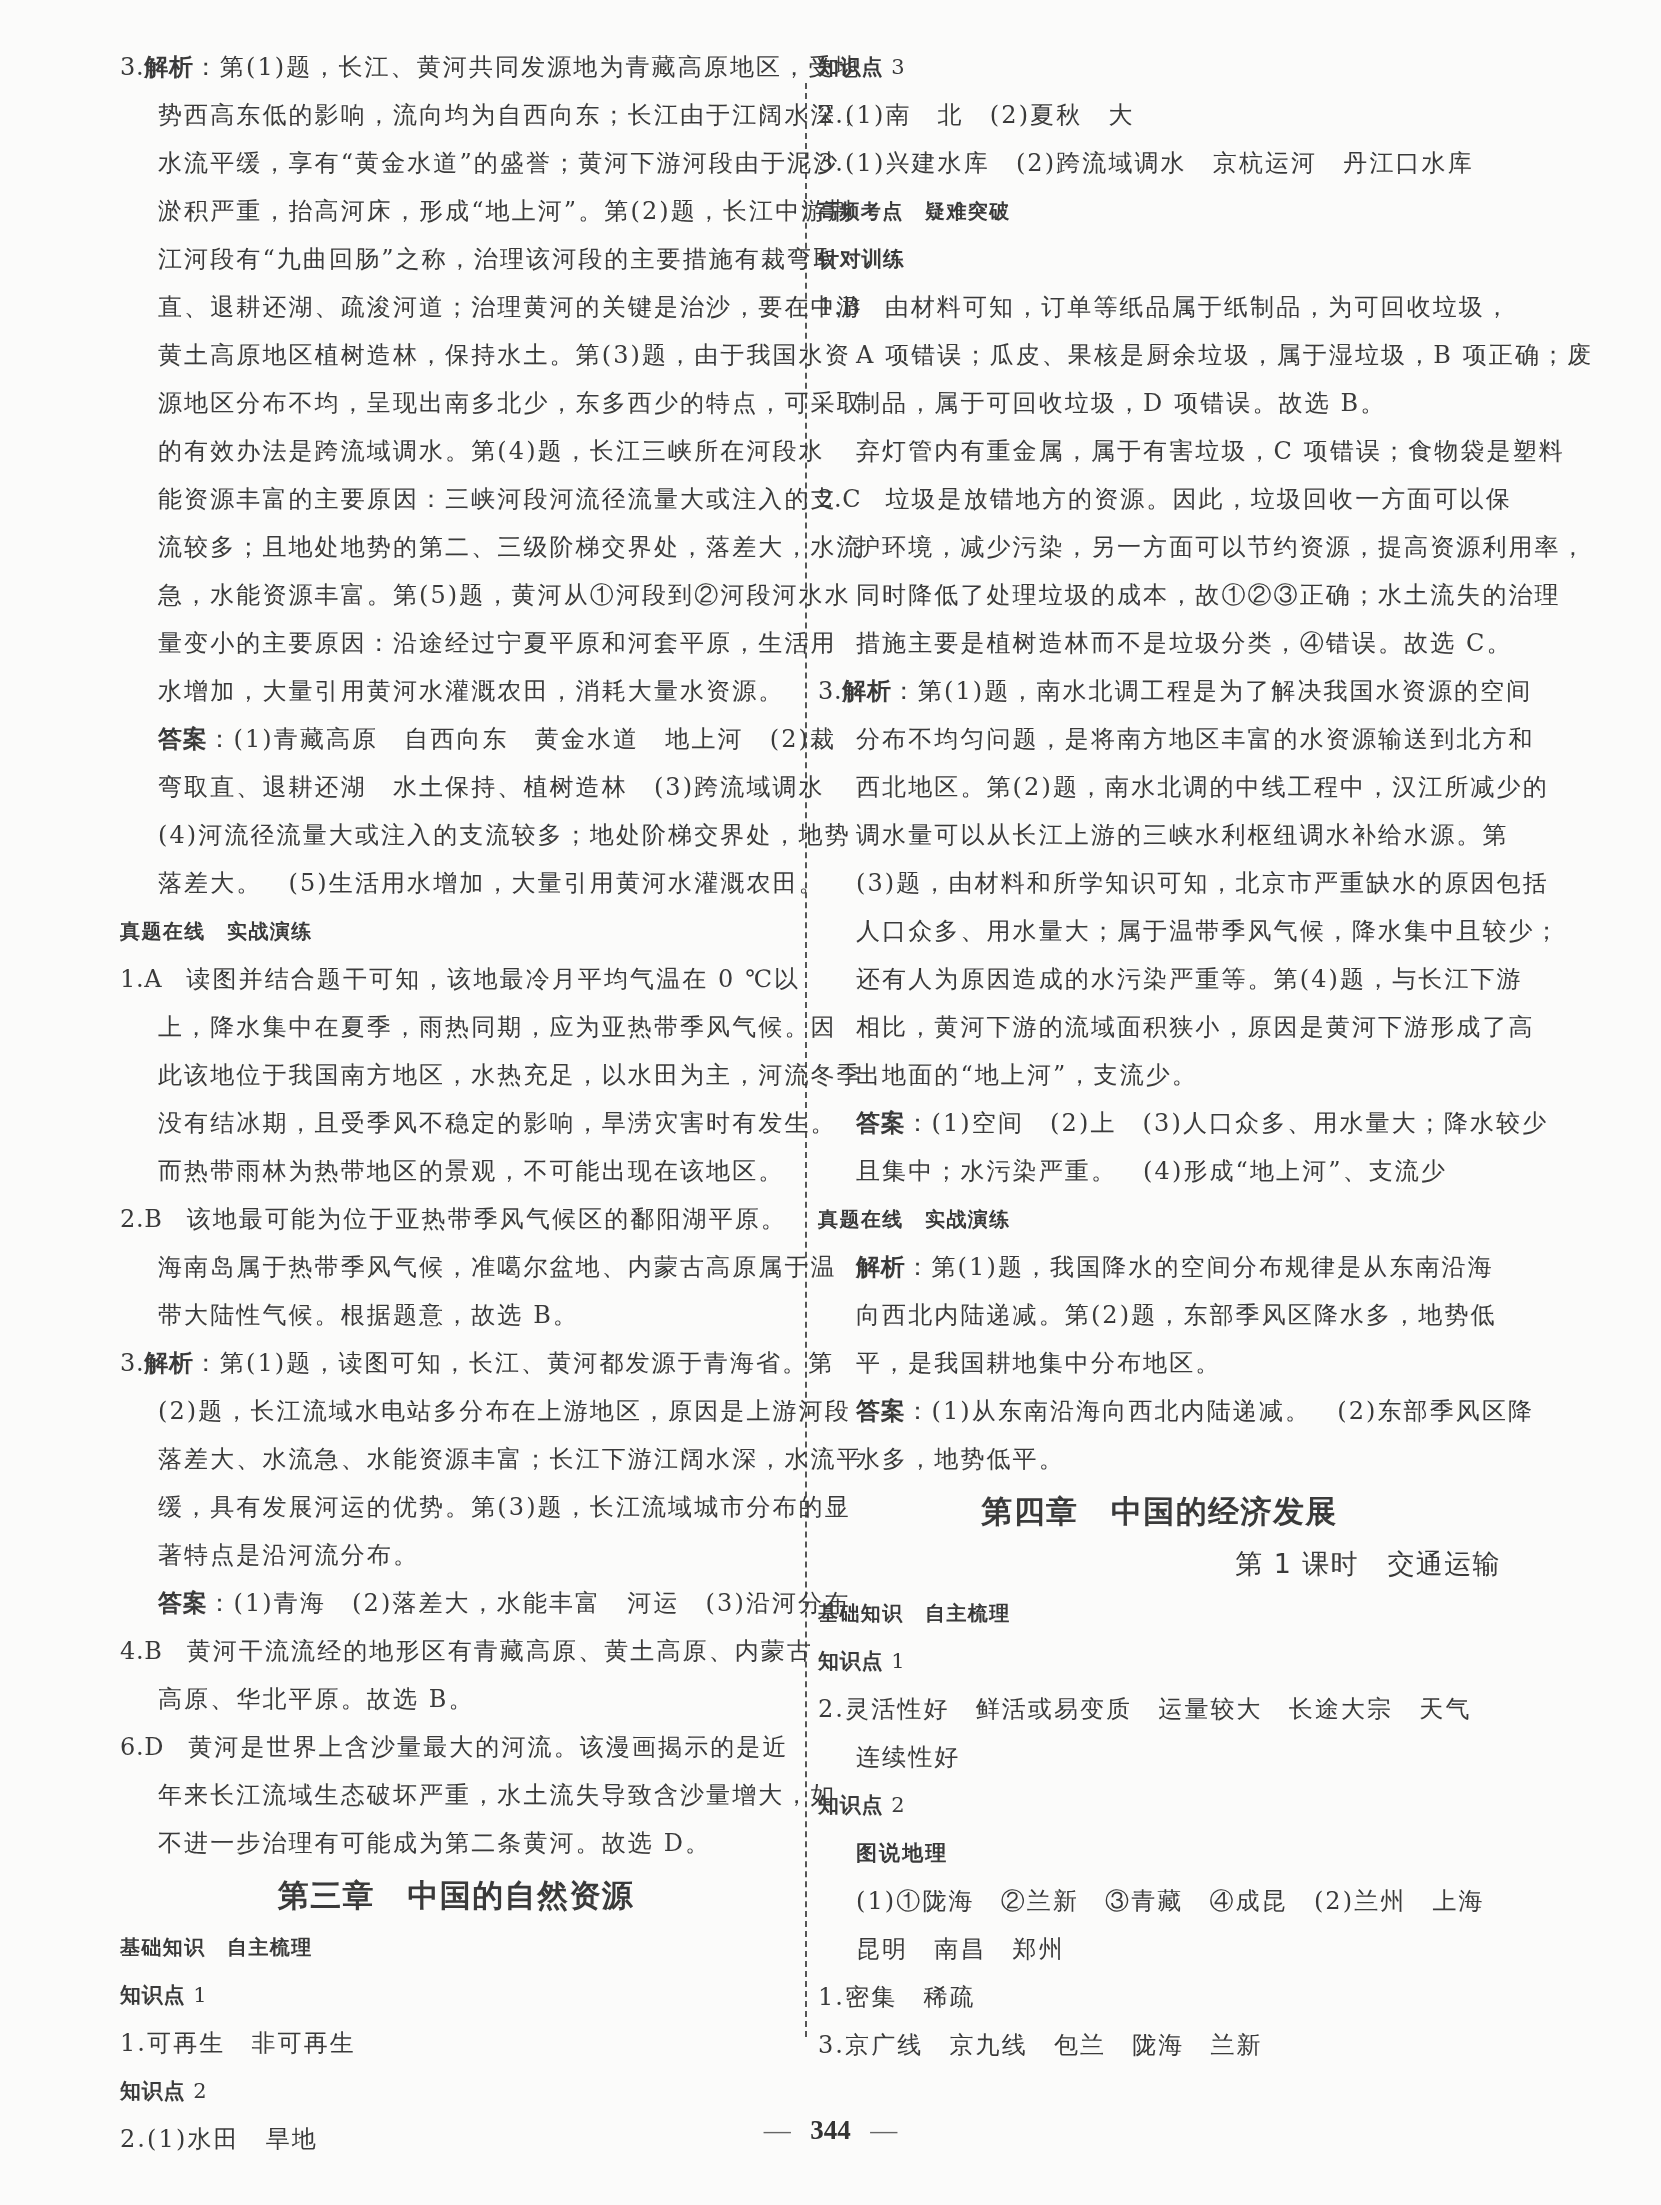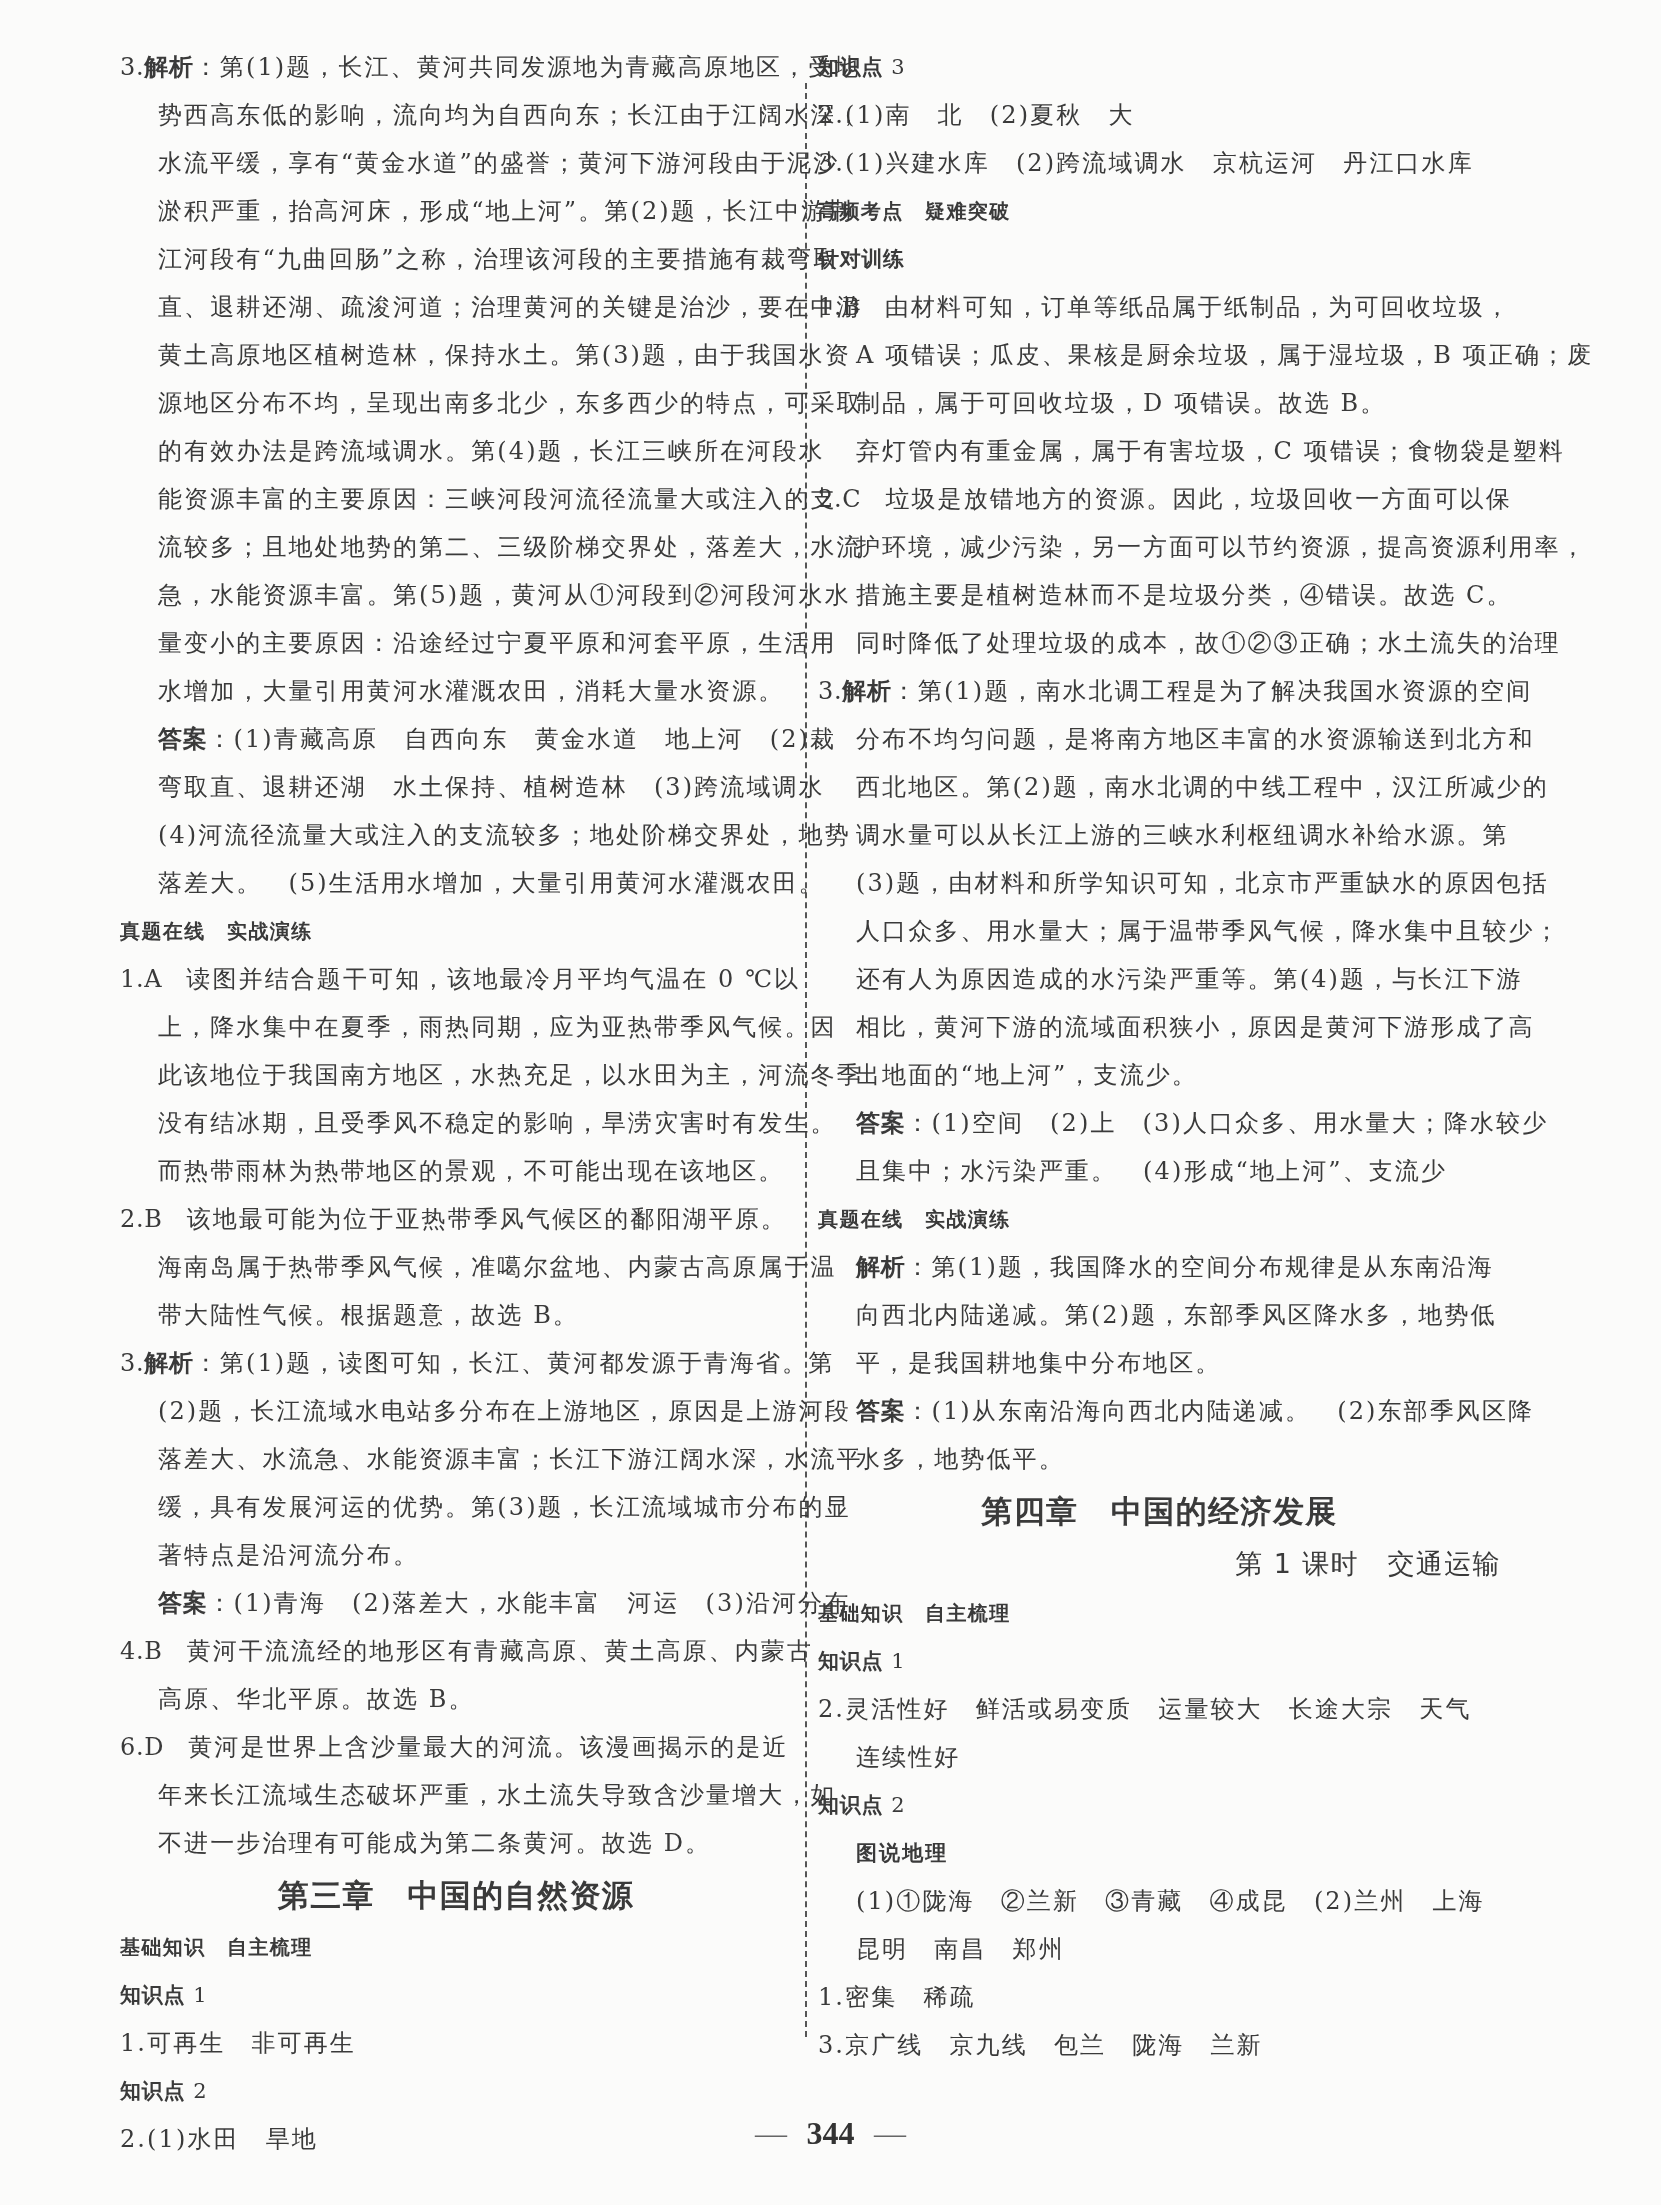--- a/index.html
+++ b/index.html
@@ -20,21 +20,21 @@
   .b { font-family: "DejaVu Sans", "Liberation Sans", sans-serif; font-weight: bold; letter-spacing: 0.7px; }
   .sec { font-family: "DejaVu Sans", "Liberation Sans", sans-serif; font-weight: bold; font-size: 20px; letter-spacing: 1.4px; }
   .kp { font-family: "DejaVu Sans", "Liberation Sans", sans-serif; font-weight: bold; font-size: 21px; letter-spacing: 0.7px; }
   .kp .n { font-family: "DejaVu Serif", serif; font-weight: normal; }
   .chapter { font-family: "DejaVu Sans", "Liberation Sans", sans-serif; font-weight: bold; font-size: 31px; text-align: center; height: 56px; line-height: 56px; letter-spacing: 1.4px; word-spacing: 14px; }
   .lesson { font-family: "DejaVu Sans", "Liberation Sans", sans-serif; font-weight: normal; font-size: 27px; text-align: right; height: 50px; line-height: 50px; letter-spacing: 1.4px; }
   .sub { font-family: "DejaVu Sans", "Liberation Sans", sans-serif; font-weight: bold; font-size: 21px; }
   .gap { display: inline-block; width: 24px; }
   .footer {
     position: absolute; top: 2115px; left: 0; width: 1661px; text-align: center;
-    font-family: "Liberation Serif", "DejaVu Serif", serif; font-weight: bold; font-size: 32px; color: #333;
+    font-family: "Liberation Serif", "DejaVu Serif", serif; font-weight: bold; font-size: 27px; color: #333;
   }
   .footer .dash { font-weight: normal; color: #666; display: inline-block; margin: 0 19.6px; }
 </style>
 </head>
 <body>
 
 <div class="divider"></div>
 
 <div class="col col-left">
   <div>
@@ -110,22 +110,22 @@
 
   <div>
     <div class="line"><span class="num">1.B</span><span class="gap"></span><span>由材料可知，订单等纸品属于纸制品，为可回收垃圾，</span></div>
     <div class="line indent">A 项错误；瓜皮、果核是厨余垃圾，属于湿垃圾，B 项正确；废</div>
     <div class="line indent">制品，属于可回收垃圾，D 项错误。故选 B。</div>
     <div class="line indent">弃灯管内有重金属，属于有害垃圾，C 项错误；食物袋是塑料</div>
   </div>
   <div>
     <div class="line"><span class="num">2.C</span><span class="gap"></span><span>垃圾是放错地方的资源。因此，垃圾回收一方面可以保</span></div>
     <div class="line indent">护环境，减少污染，另一方面可以节约资源，提高资源利用率，</div>
+    <div class="line indent">同时降低了处理垃圾的成本，故①②③正确；水土流失的治理</div>
     <div class="line indent">措施主要是植树造林而不是垃圾分类，④错误。故选 C。</div>
-    <div class="line indent">同时降低了处理垃圾的成本，故①②③正确；水土流失的治理</div>
   </div>
   <div>
     <div class="line"><span class="num">3.</span><span class="b">解析</span><span>：第(1)题，南水北调工程是为了解决我国水资源的空间</span></div>
     <div class="line indent">分布不均匀问题，是将南方地区丰富的水资源输送到北方和</div>
     <div class="line indent">西北地区。第(2)题，南水北调的中线工程中，汉江所减少的</div>
     <div class="line indent">调水量可以从长江上游的三峡水利枢纽调水补给水源。第</div>
     <div class="line indent">(3)题，由材料和所学知识可知，北京市严重缺水的原因包括</div>
     <div class="line indent">人口众多、用水量大；属于温带季风气候，降水集中且较少；</div>
     <div class="line indent">还有人为原因造成的水污染严重等。第(4)题，与长江下游</div>
     <div class="line indent">相比，黄河下游的流域面积狭小，原因是黄河下游形成了高</div>

